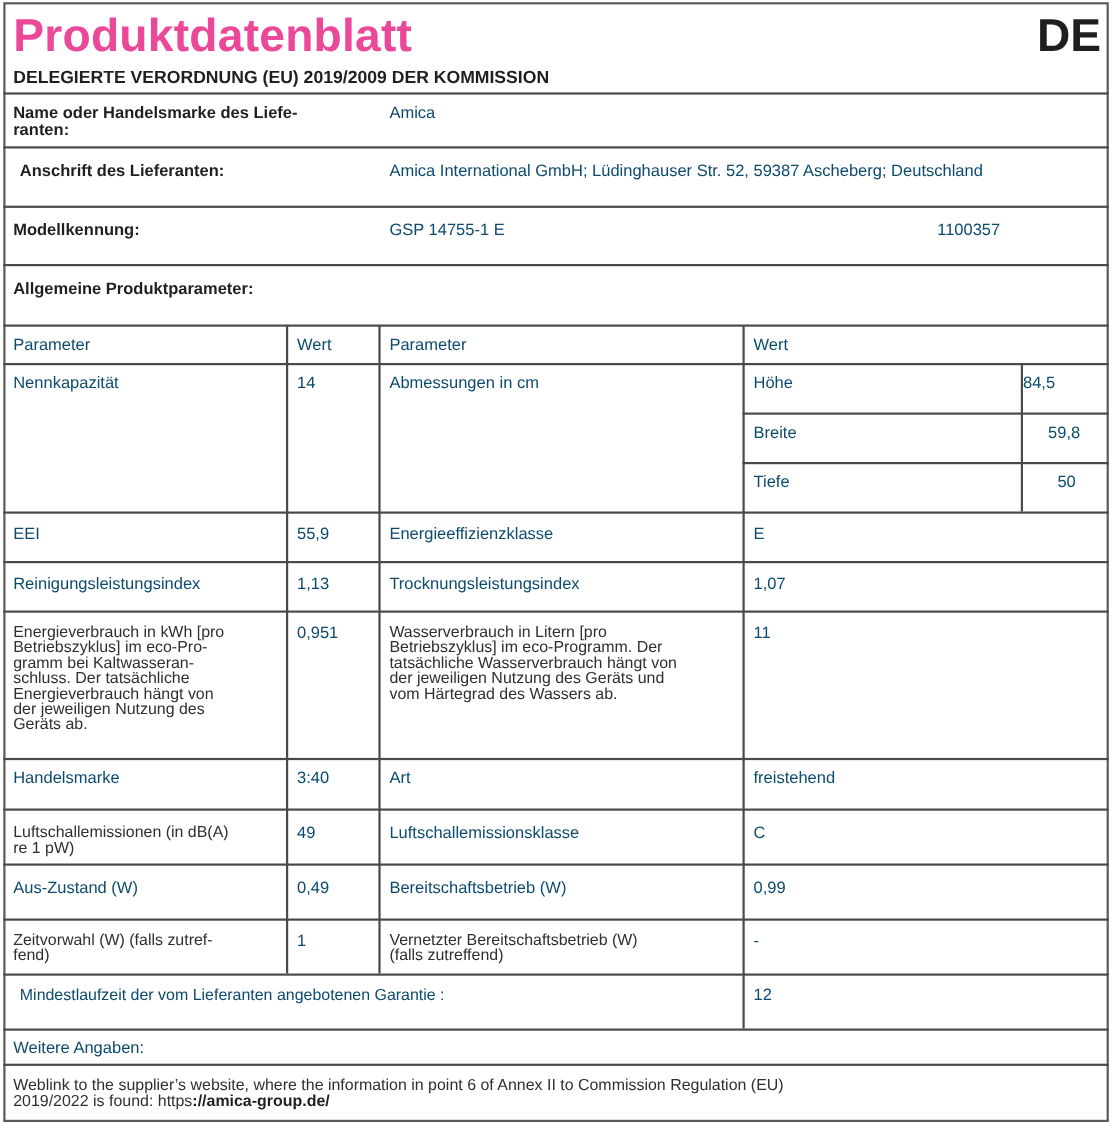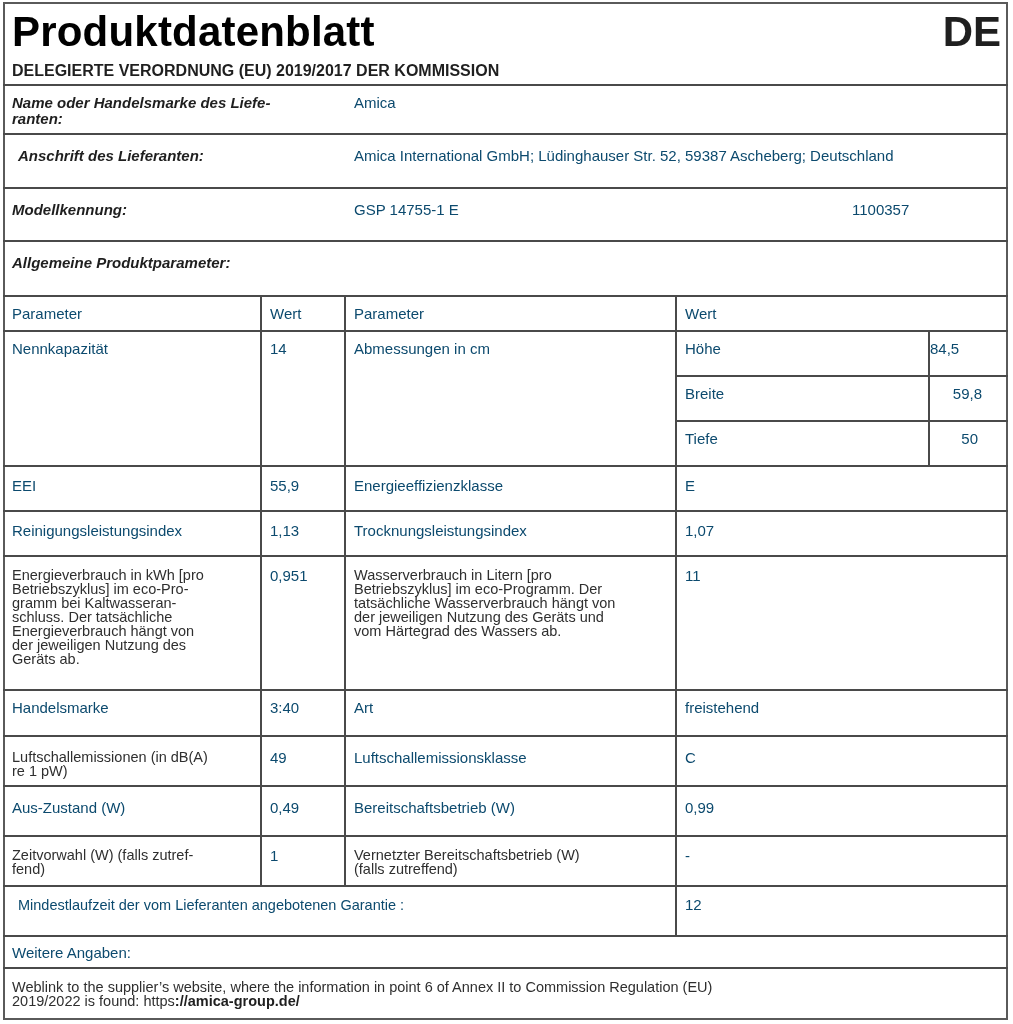--- a/index.html
+++ b/index.html
@@ -3,36 +3,36 @@
 <meta charset="utf-8">
 <style>
   html, body { margin:0; padding:0; background:#ffffff; }
   body { width:1013px; height:1024px; position:relative; overflow:hidden;
          font-family:"Liberation Sans", sans-serif; color:#2a2a2a; }
   .sheet { position:absolute; left:3px; top:2px; width:1005px; height:1018px;
            border:2px solid #5a5a5a; box-sizing:border-box; }
   .abs { position:absolute; }
   .hline { position:absolute; left:3px; width:1005px; height:0; border-top:2px solid #4a4a4a; }
   .vline { position:absolute; width:0; border-left:2px solid #4a4a4a; }
-  .title { left:12px; top:8px; font-size:42px; font-weight:bold; color:#000000; letter-spacing:0.2px; }
+  .title { left:12px; top:8px; font-size:42px; font-weight:bold; color:#ec4899; letter-spacing:0.2px; }
   .country { right:12px; top:8px; font-size:42px; font-weight:bold; color:#1f1f1f; }
   .subtitle { left:12px; top:62px; font-size:16px; font-weight:bold; color:#1f1f1f; }
-  .lbl-bold { font-size:15px; font-weight:bold; color:#1f1f1f; line-height:16px;font-style:italic; }
+  .lbl-bold { font-size:15px; font-weight:bold; color:#1f1f1f; line-height:16px; }
   .txt { font-size:15px; color:#0c4a6e; line-height:16px; }
   .txt-sm { font-size:14.5px; color:#2f2f2f; line-height:14px; }
   .link-strong { font-weight:bold; color:#1f1f1f; }
 </style>
 </head>
 <body>
 
 <div class="sheet"></div>
 
 <div class="abs title">Produktdatenblatt</div>
 <div class="abs country">DE</div>
-<div class="abs subtitle">DELEGIERTE VERORDNUNG (EU) 2019/2017 DER KOMMISSION</div>
+<div class="abs subtitle">DELEGIERTE VERORDNUNG (EU) 2019/2009 DER KOMMISSION</div>
 
 <div class="hline" style="top:84px"></div>
 <div class="hline" style="top:133px"></div>
 <div class="hline" style="top:187px"></div>
 <div class="hline" style="top:240px"></div>
 <div class="hline" style="top:295px"></div>
 <div class="hline" style="top:330px"></div>
 <div class="hline" style="top:465px"></div>
 <div class="hline" style="top:510px"></div>
 <div class="hline" style="top:555px"></div>

